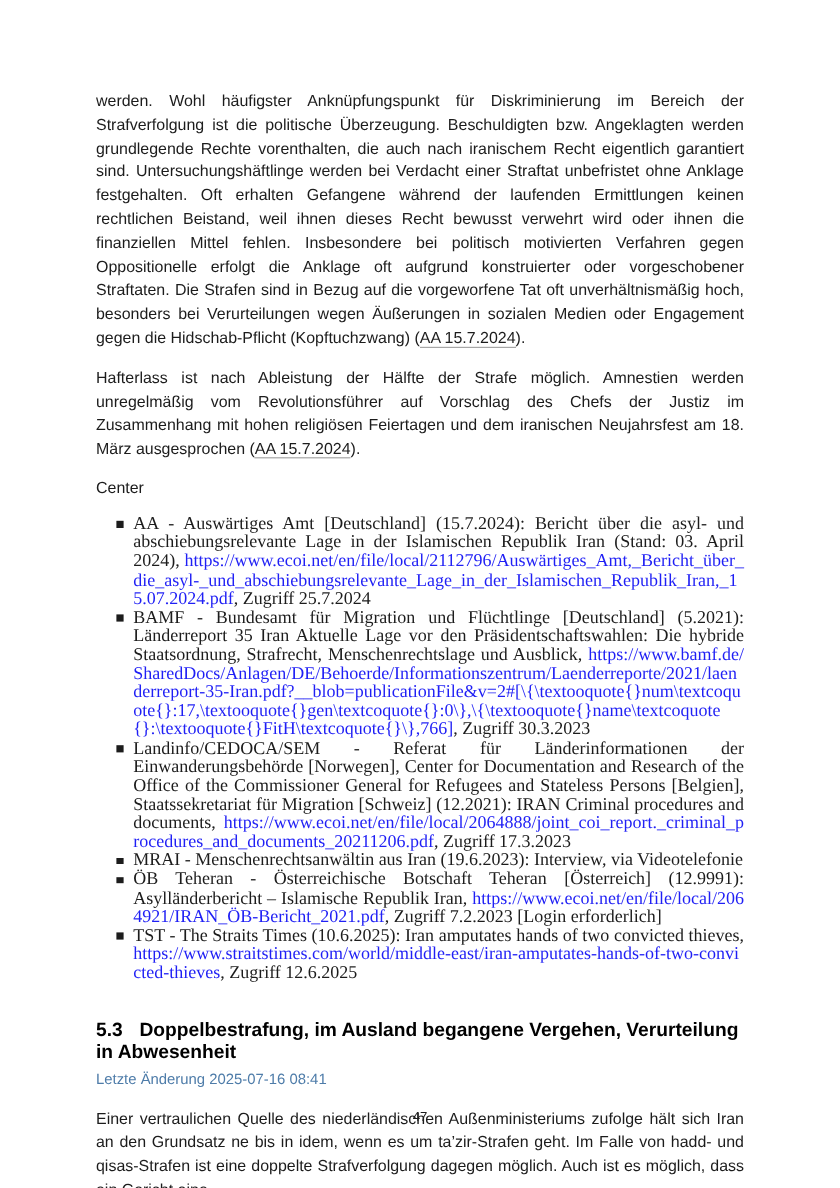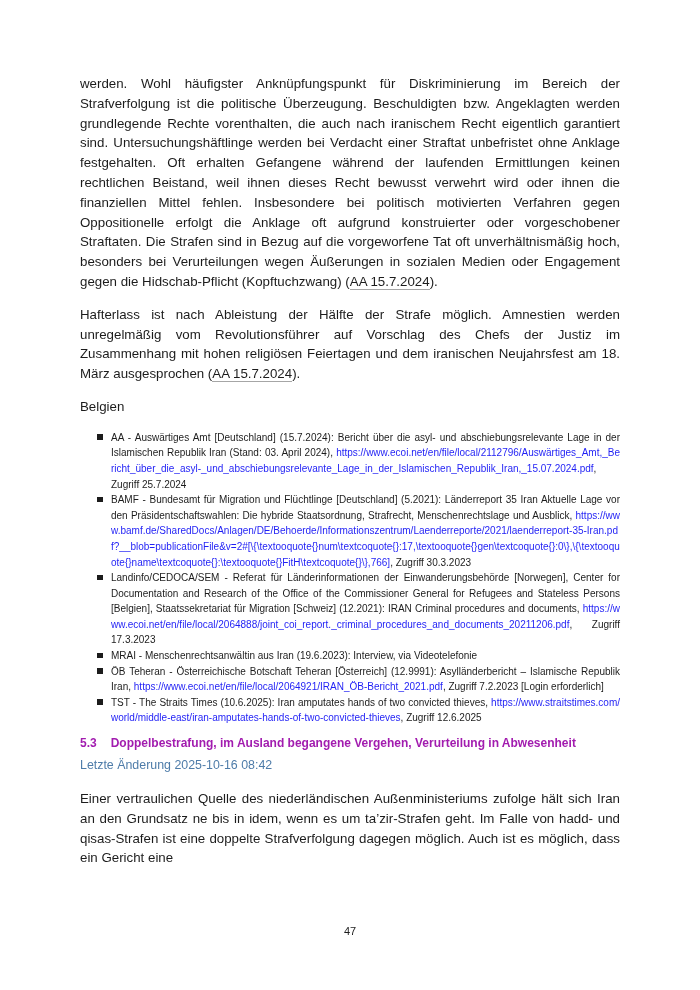--- a/index.html
+++ b/index.html
@@ -36,45 +36,46 @@
     margin:17px 0 16px 0;
     text-align:left;
   }
   .src-list{
     margin-left:17px;
     width:523px;
   }
   .src-item{
     position:relative;
     padding-left:14px;
-    font-size:10px;
+    font-size:15px;
     line-height:15.6px;
     text-align:justify;
     color:#1c1c1c;
+    font-family:Liberation Serif, serif;
   }
   .bullet{
     position:absolute;
     left:0;
     top:4.5px;
     width:5.5px;
     height:5.5px;
     background:#1c1c1c;
     display:inline-block;
   }
   .url{
     color:#1f1ff5;
     text-decoration:none;
     word-break:break-all;
     cursor:pointer;
   }
   .section-heading{
-    margin:8px 0 4px 0;
-    font-size:12px;
+    margin:29px 0 4px 0;
+    font-size:16px;
     font-weight:bold;
-    color:#a21caf;
+    color:#000000;
     line-height:19px;
   }
   .section-heading .sec-num{
     margin-right:14px;
   }
   .last-change{
     font-size:12.4px;
     color:#4e7ca9;
     margin:0 0 16px 0;
     line-height:16px;
@@ -92,21 +93,21 @@
 </head>
 <body>
 
 <div class="page">
   <div class="content">
 
     <p class="body"><span>werden. Wohl häufigster Anknüpfungspunkt für Diskriminierung im Bereich der Strafverfolgung ist die politische Überzeugung. Beschuldigten bzw. Angeklagten werden grundlegende Rechte vorenthalten, die auch nach iranischem Recht eigentlich garantiert sind. Untersuchungshäftlinge werden bei Verdacht einer Straftat unbefristet ohne Anklage festgehalten. Oft erhalten Gefangene während der laufenden Ermittlungen keinen rechtlichen Beistand, weil ihnen dieses Recht bewusst verwehrt wird oder ihnen die finanziellen Mittel fehlen. Insbesondere bei politisch motivierten Verfahren gegen Oppositionelle erfolgt die Anklage oft aufgrund konstruierter oder vorgeschobener Straftaten. Die Strafen sind in Bezug auf die vorgeworfene Tat oft unverhältnismäßig hoch, besonders bei Verurteilungen wegen Äußerungen in sozialen Medien oder Engagement gegen die Hidschab-Pflicht (Kopftuchzwang) (</span><a class="ref-link">AA 15.7.2024</a><span>).</span></p>
 
     <p class="body"><span>Hafterlass ist nach Ableistung der Hälfte der Strafe möglich. Amnestien werden unregelmäßig vom Revolutionsführer auf Vorschlag des Chefs der Justiz im Zusammenhang mit hohen religiösen Feiertagen und dem iranischen Neujahrsfest am 18. März ausgesprochen (</span><a class="ref-link">AA 15.7.2024</a><span>).</span></p>
 
-    <p class="body quellen">Belgien</p>
+    <p class="body quellen">Center</p>
 
     <div class="src-list">
 
       <div class="src-item"><span class="bullet"></span><span>AA - Auswärtiges Amt [Deutschland] (15.7.2024): Bericht über die asyl- und abschiebungsrelevante Lage in der Islamischen Republik Iran (Stand: 03. April 2024), </span><a class="url">https://www.ecoi.net/en/file/local/2112796/Auswärtiges_Amt,_Bericht_über_die_asyl-_und_abschiebungsrelevante_Lage_in_der_Islamischen_Republik_Iran,_15.07.2024.pdf</a><span>, Zugriff 25.7.2024</span></div>
 
 
       <div class="src-item"><span class="bullet"></span><span>BAMF - Bundesamt für Migration und Flüchtlinge [Deutschland] (5.2021): Länderreport 35 Iran Aktuelle Lage vor den Präsidentschaftswahlen: Die hybride Staatsordnung, Strafrecht, Menschenrechtslage und Ausblick, </span><a class="url">https://www.bamf.de/SharedDocs/Anlagen/DE/Behoerde/Informationszentrum/Laenderreporte/2021/laenderreport-35-Iran.pdf?__blob=publicationFile&amp;v=2#[\{\textooquote{}num\textcoquote{}:17,\textooquote{}gen\textcoquote{}:0\},\{\textooquote{}name\textcoquote{}:\textooquote{}FitH\textcoquote{}\},766]</a><span>, Zugriff 30.3.2023</span></div>
 
 
       <div class="src-item"><span class="bullet"></span><span>Landinfo/CEDOCA/SEM - Referat für Länderinformationen der Einwanderungsbehörde [Norwegen], Center for Documentation and Research of the Office of the Commissioner General for Refugees and Stateless Persons [Belgien], Staatssekretariat für Migration [Schweiz] (12.2021): IRAN Criminal procedures and documents, </span><a class="url">https://www.ecoi.net/en/file/local/2064888/joint_coi_report._criminal_procedures_and_documents_20211206.pdf</a><span>, Zugriff 17.3.2023</span></div>
@@ -114,20 +115,20 @@
       <div class="src-item"><span class="bullet"></span><span>MRAI - Menschenrechtsanwältin aus Iran (19.6.2023): Interview, via Videotelefonie</span></div>
 
       <div class="src-item"><span class="bullet"></span><span>ÖB Teheran - Österreichische Botschaft Teheran [Österreich] (12.9991): Asylländerbericht – Islamische Republik Iran, </span><a class="url">https://www.ecoi.net/en/file/local/2064921/IRAN_ÖB-Bericht_2021.pdf</a><span>, Zugriff 7.2.2023 [Login erforderlich]</span></div>
 
       <div class="src-item"><span class="bullet"></span><span>TST - The Straits Times (10.6.2025): Iran amputates hands of two convicted thieves, </span><a class="url">https://www.straitstimes.com/world/middle-east/iran-amputates-hands-of-two-convicted-thieves</a><span>, Zugriff 12.6.2025</span></div>
 
     </div>
 
     <h2 class="section-heading"><span class="sec-num">5.3</span><span>Doppelbestrafung, im Ausland begangene Vergehen, Verurteilung in Abwesenheit</span></h2>
 
-    <div class="last-change">Letzte Änderung 2025-10-16 08:42</div>
+    <div class="last-change">Letzte Änderung 2025-07-16 08:41</div>
 
     <p class="body">Einer vertraulichen Quelle des niederländischen Außenministeriums zufolge hält sich Iran an den Grundsatz ne bis in idem, wenn es um ta’zir-Strafen geht. Im Falle von hadd- und qisas-Strafen ist eine doppelte Strafverfolgung dagegen möglich. Auch ist es möglich, dass ein Gericht eine</p>
 
   </div>
 
   <div class="page-number">47</div>
 </div>
 
 </body></html>

